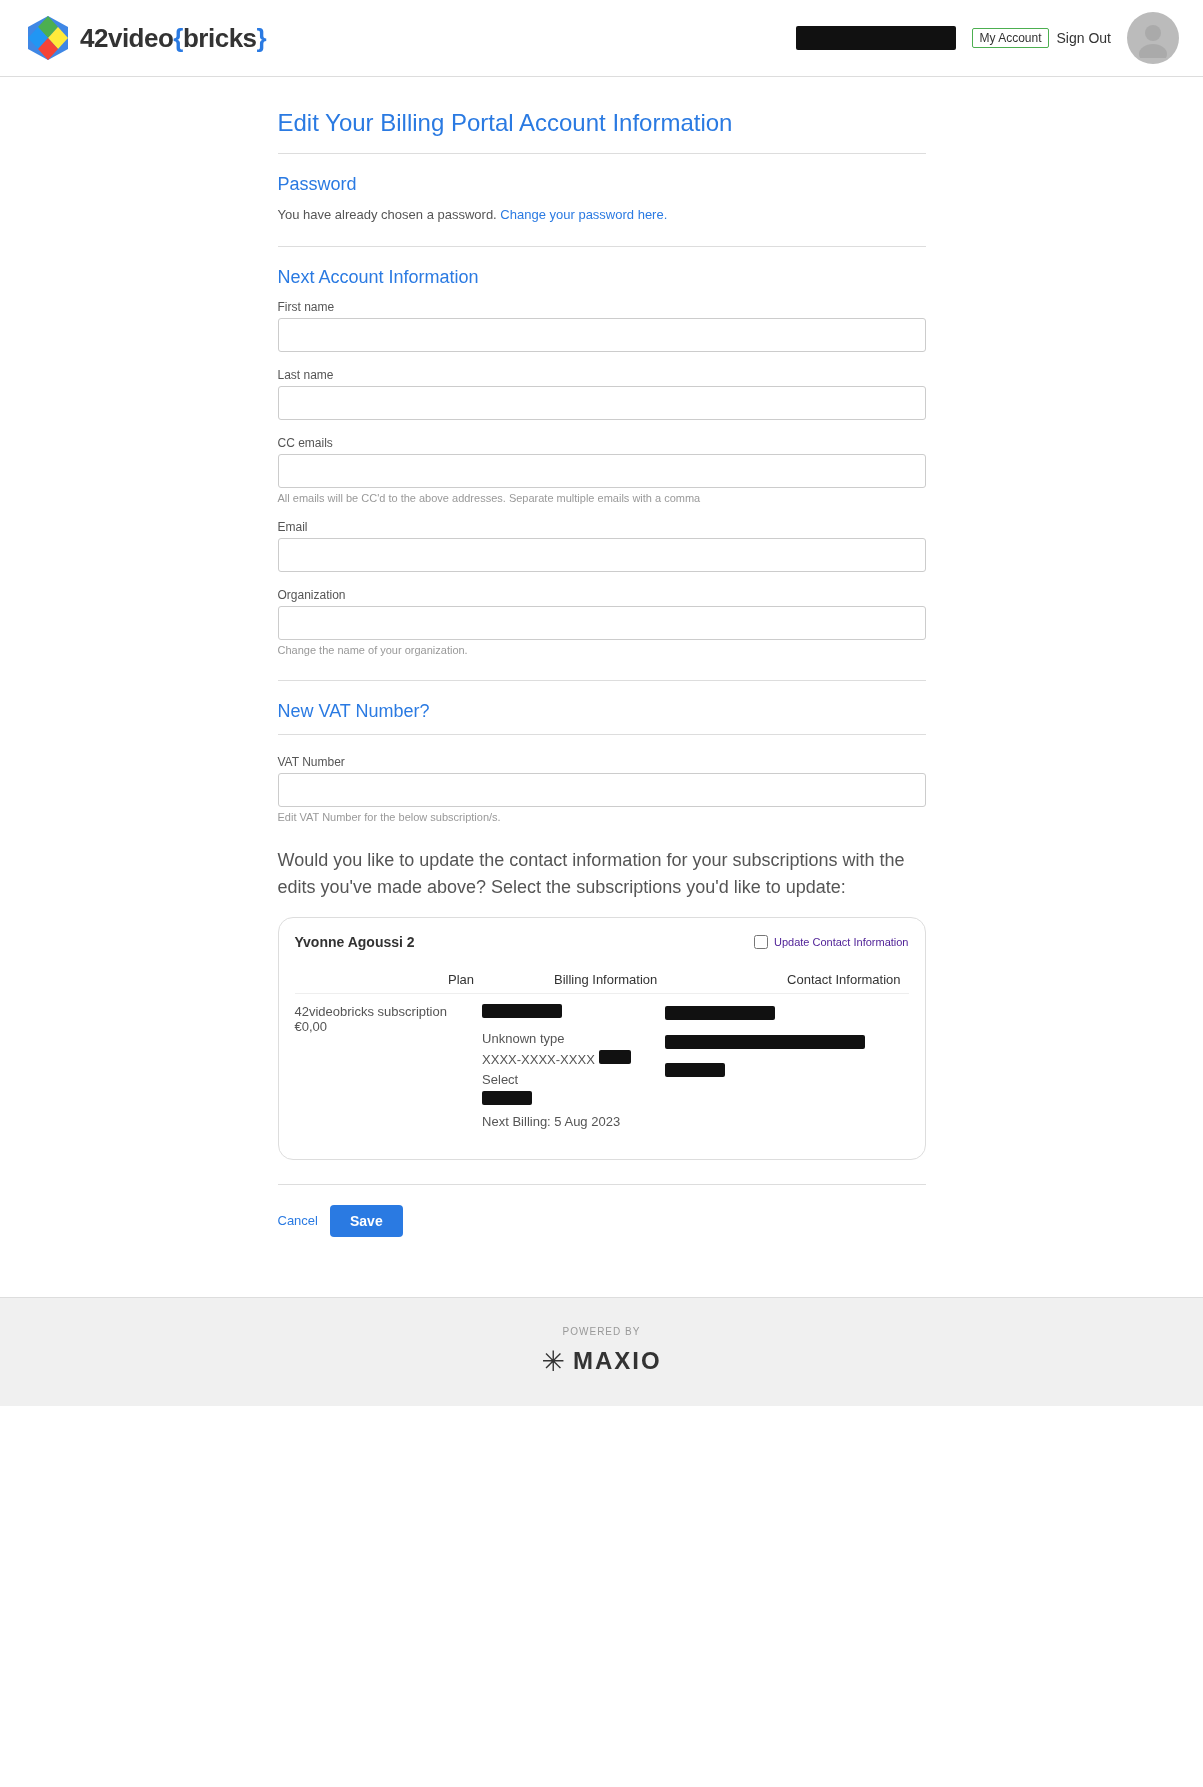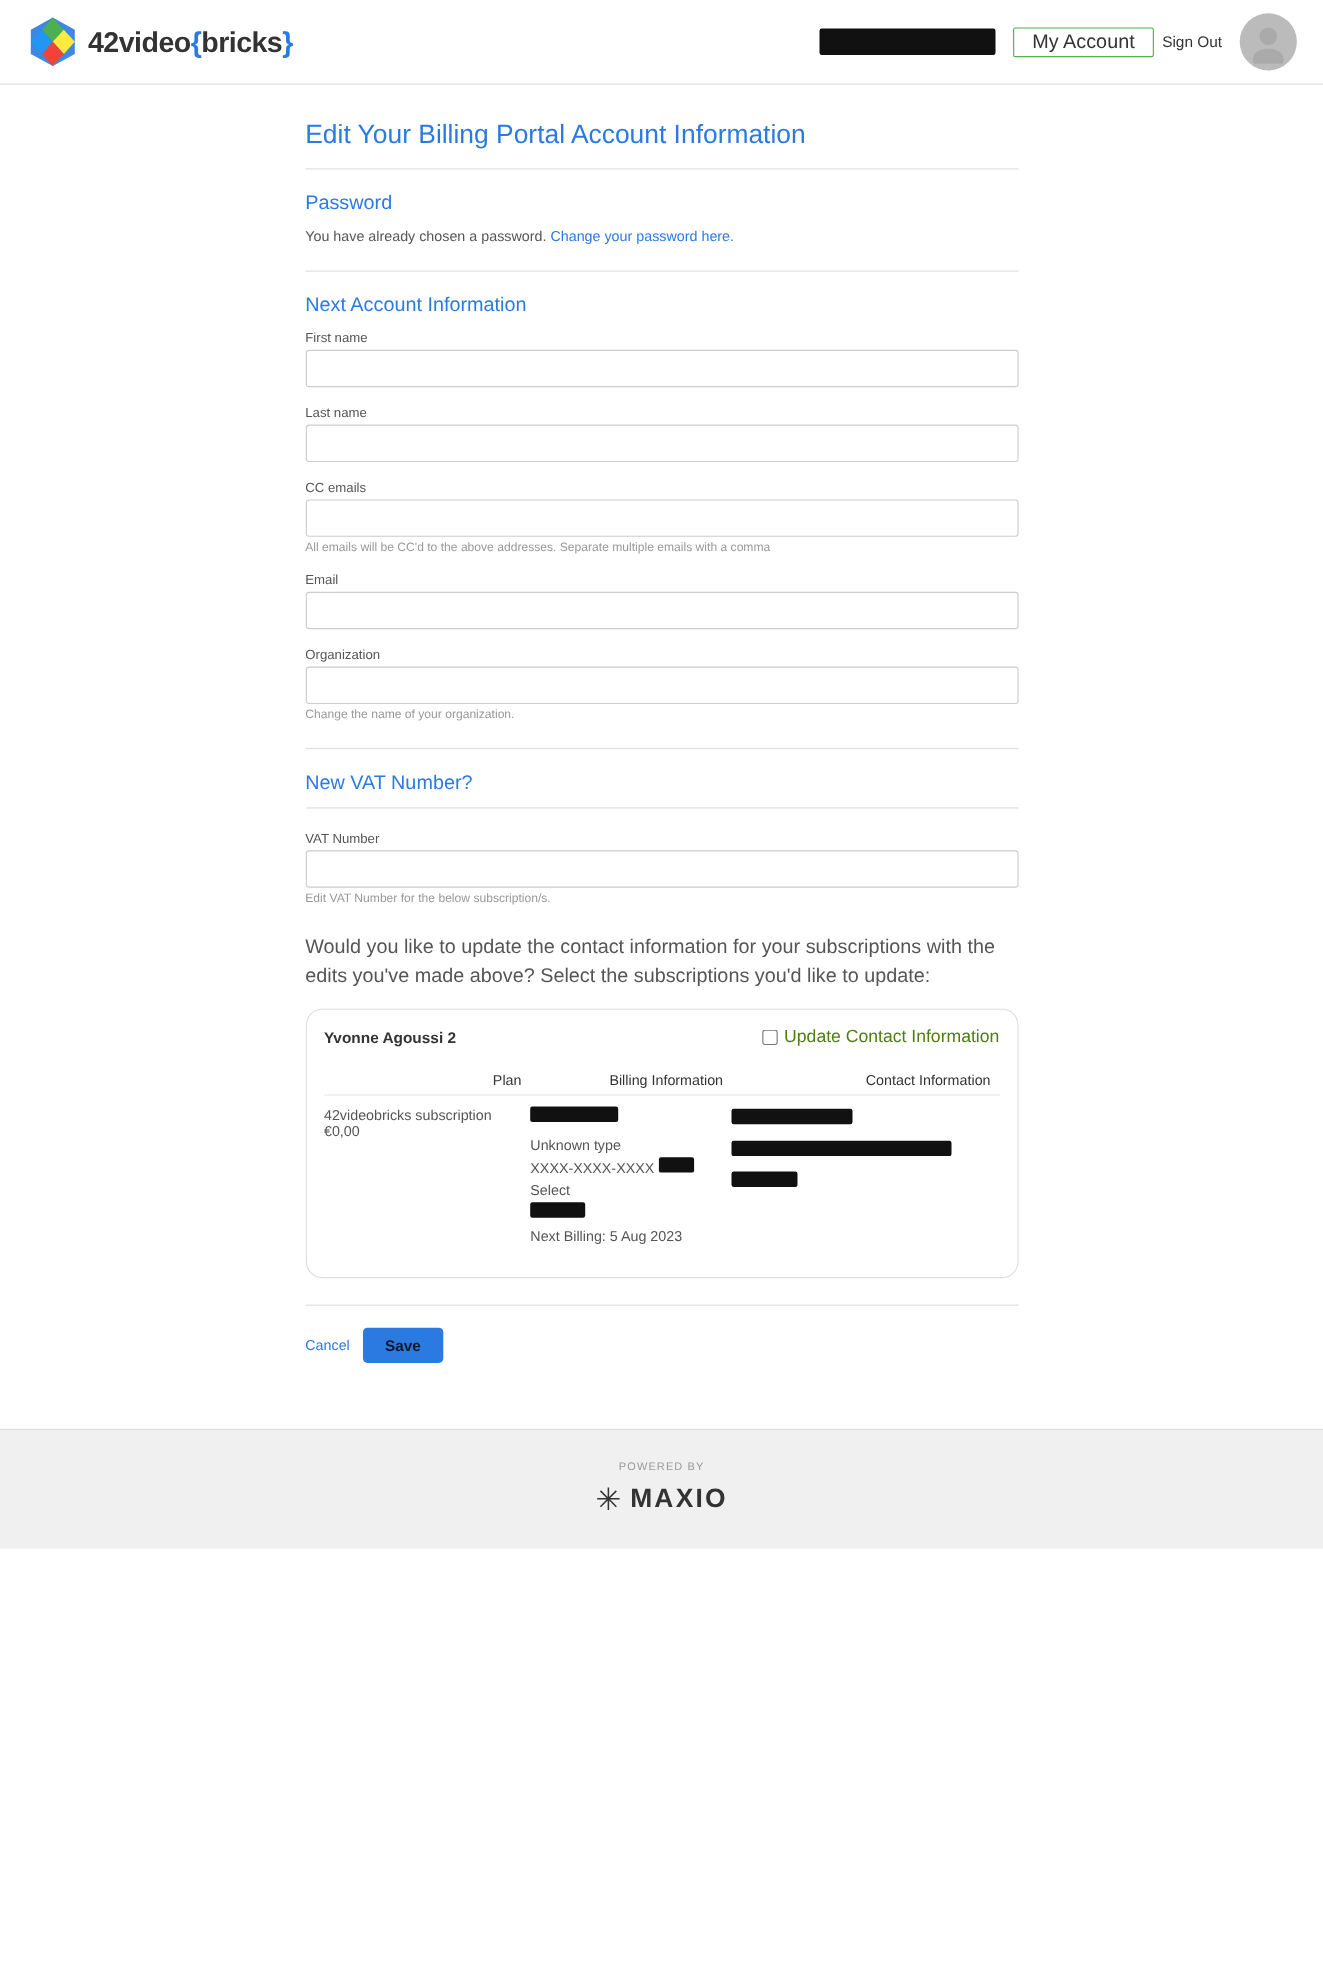--- a/index.html
+++ b/index.html
@@ -47,23 +47,23 @@
       border-radius: 2px;
     }
     .nav-links {
       display: flex;
       align-items: center;
       gap: 8px;
     }
     .nav-link-myaccount {
       color: #333;
       text-decoration: none;
-      font-size: 18px;
+      font-size: 12px;
       border: 1px solid #4caf50;
-      padding: 2px 16px;
+      padding: 2px 6px;
       border-radius: 2px;
     }
     .nav-link-signout {
       color: #333;
       text-decoration: none;
       font-size: 14px;
     }
     .avatar {
       width: 52px;
       height: 52px;
@@ -191,22 +191,22 @@
       gap: 6px;
     }
 
     .update-contact-checkbox {
       width: 14px;
       height: 14px;
       cursor: pointer;
     }
 
     .update-contact-label {
-      font-size: 16px;
-      color: #4d7c0f;
+      font-size: 11px;
+      color: #4c1d95;
     }
 
     .subscription-table {
       width: 100%;
       border-collapse: collapse;
     }
 
     .subscription-table th {
       font-size: 13px;
       font-weight: normal;
@@ -251,21 +251,21 @@
     }
 
     .cancel-link {
       color: #2a7ae2;
       text-decoration: none;
       font-size: 13px;
     }
 
     .save-button {
       background: #2a7ae2;
-      color: #0f172a;
+      color: #ffffff;
       border: none;
       border-radius: 4px;
       padding: 8px 20px;
       font-size: 14px;
       cursor: pointer;
       font-weight: bold;
     }
 
     
     .page-footer {

